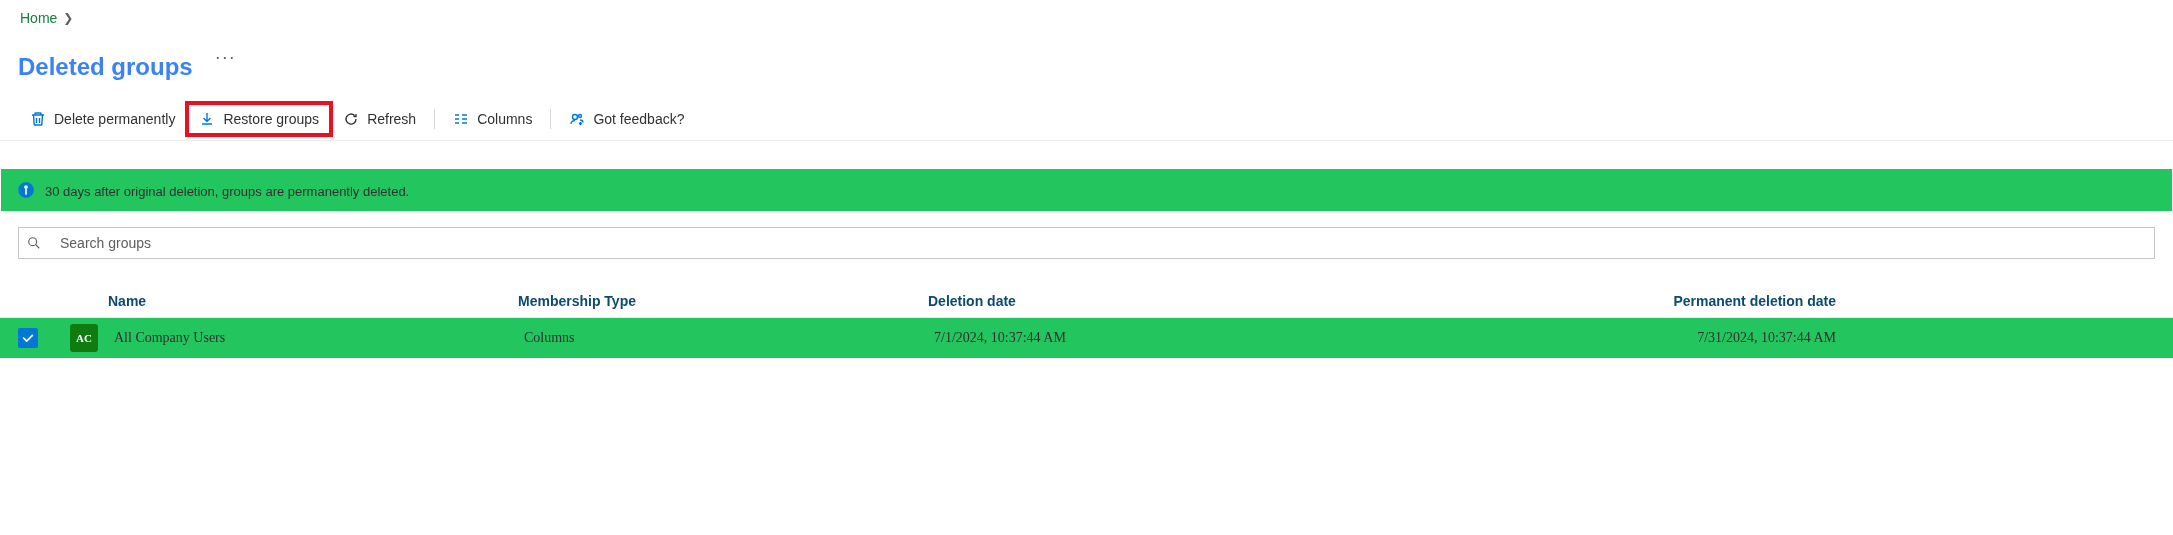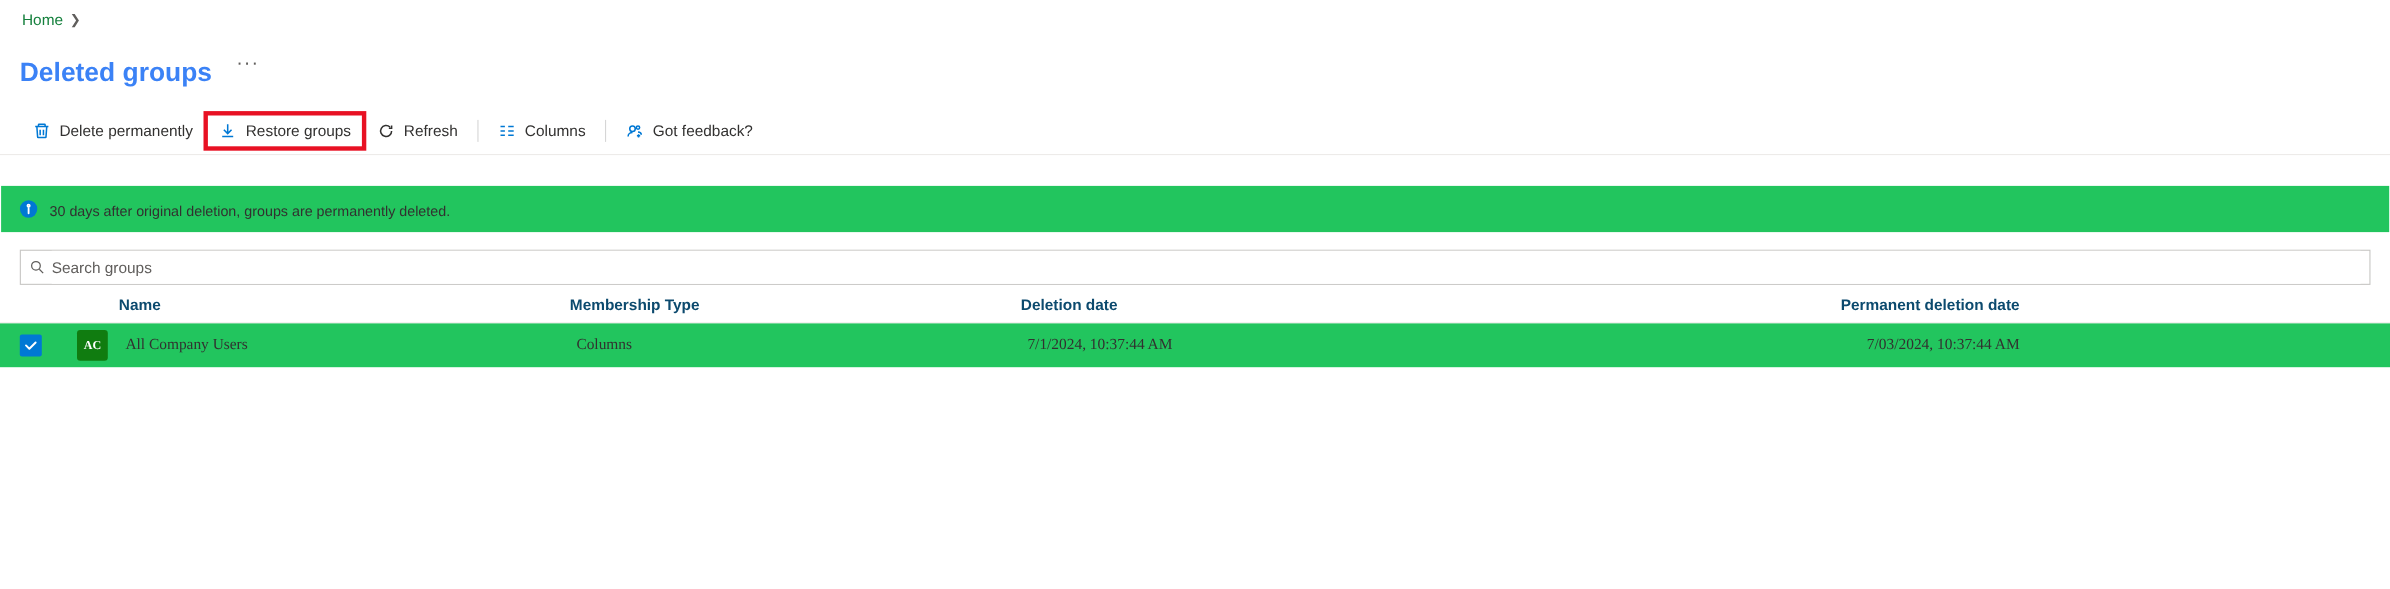--- a/index.html
+++ b/index.html
@@ -29,23 +29,23 @@
     .toolbar-btn svg { width: 16px; height: 16px; flex-shrink: 0; }
     .toolbar-sep { width: 1px; height: 20px; background: #d6d6d6; margin: 0 8px; }
     .highlight-box { border: 4px solid #e81123; }
     .info-bar {
       margin: 28px 1px 16px; padding: 12px 16px;
       background: #22c55e; display: flex; align-items: flex-end; gap: 10px;
     }
     .info-bar svg { width: 18px; height: 18px; flex-shrink: 0; }
     .info-bar span { font-size: 13px; }
     .search-wrap {
-      margin: 0 18px 0; border: 1px solid #c7c6c4;
+      margin: 0 18px 24px; border: 1px solid #c7c6c4;
       display: flex; align-items: center; padding: 0 8px;
-      height: 32px; gap: 6px;
+      height: 32px; gap: 19px;
     }
     .search-wrap svg { width: 14px; height: 14px; color: #605e5c; }
     .search-input {
       flex: 1; border: none; outline: none; font-size: 14px;
       color: #323130; height: 100%;
     }
     .search-input::placeholder { color: #605e5c; }
     .table { width: 100%; }
     .thead {
       display: grid;
@@ -156,15 +156,15 @@
   <div class="trow">
     <div class="check">
       <svg viewBox="0 0 16 16">
           <path d="M3 8l3.5 3.5L13 5" stroke="#fff" stroke-width="2" fill="none" stroke-linecap="round" stroke-linejoin="round"></path>
         </svg>
     </div>
     <div class="avatar">AC</div>
     <div class="td">All Company Users</div>
     <div class="td">Columns</div>
     <div class="td">7/1/2024, 10:37:44 AM</div>
-    <div class="td perm">7/03/2024, 10:37:44 AM</div>
+    <div class="td perm">7/31/2024, 10:37:44 AM</div>
   </div>
 </div>
 
 </body></html>

